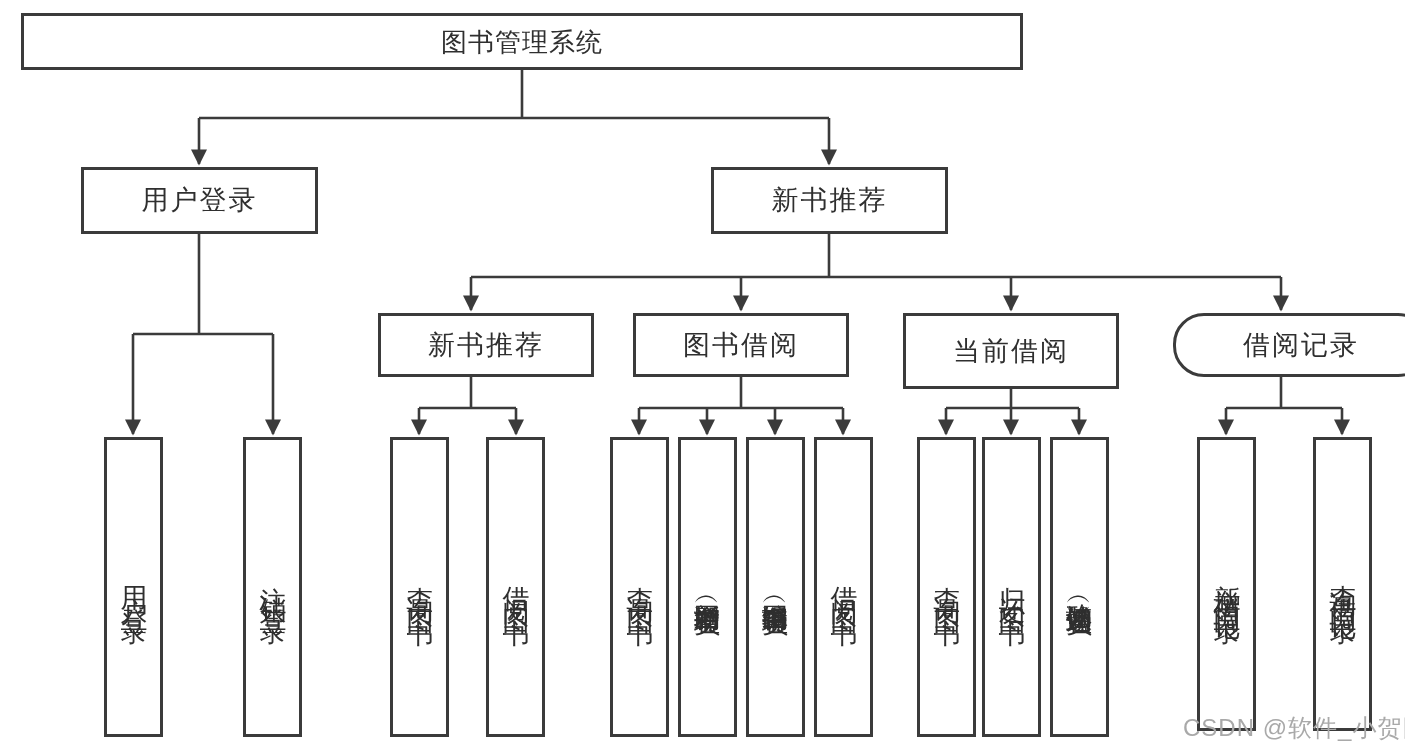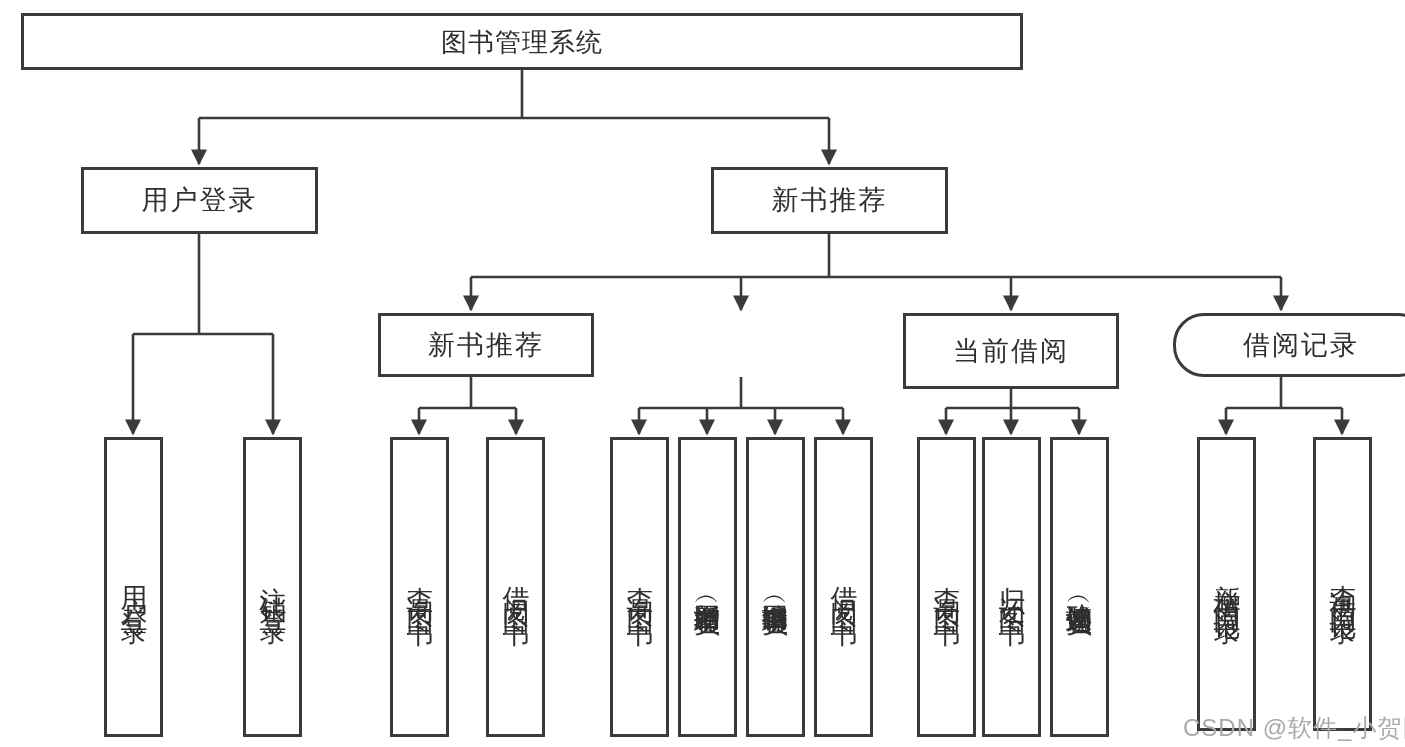--- a/index.html
+++ b/index.html
@@ -111,20 +111,23 @@
   <div class="node" style="left:81px;top:167px;width:237px;height:67px;">
     <span class="h-label">用户登录</span>
   </div>
   <div class="node" style="left:711px;top:167px;width:237px;height:67px;">
     <span class="h-label">新书推荐</span>
   </div>
 
   <div class="node" style="left:378px;top:313px;width:216px;height:64px;">
     <span class="h-label">新书推荐</span>
   </div>
+  <div class="node" style="left:633px;top:313px;width:216px;height:64px;">
+    <span class="h-label">图书借阅</span>
+  </div>
   <div class="node" style="left:903px;top:313px;width:216px;height:76px;">
     <span class="h-label">当前借阅</span>
   </div>
   <div class="node" style="left:1173px;top:313px;width:256px;height:64px;border-radius:31px;">
     <span class="h-label">借阅记录</span>
   </div>
 
   <div class="node" style="left:104px;top:437px;width:59px;height:300px;">
     <span class="v-label ls-4">用户登录</span>
   </div>

